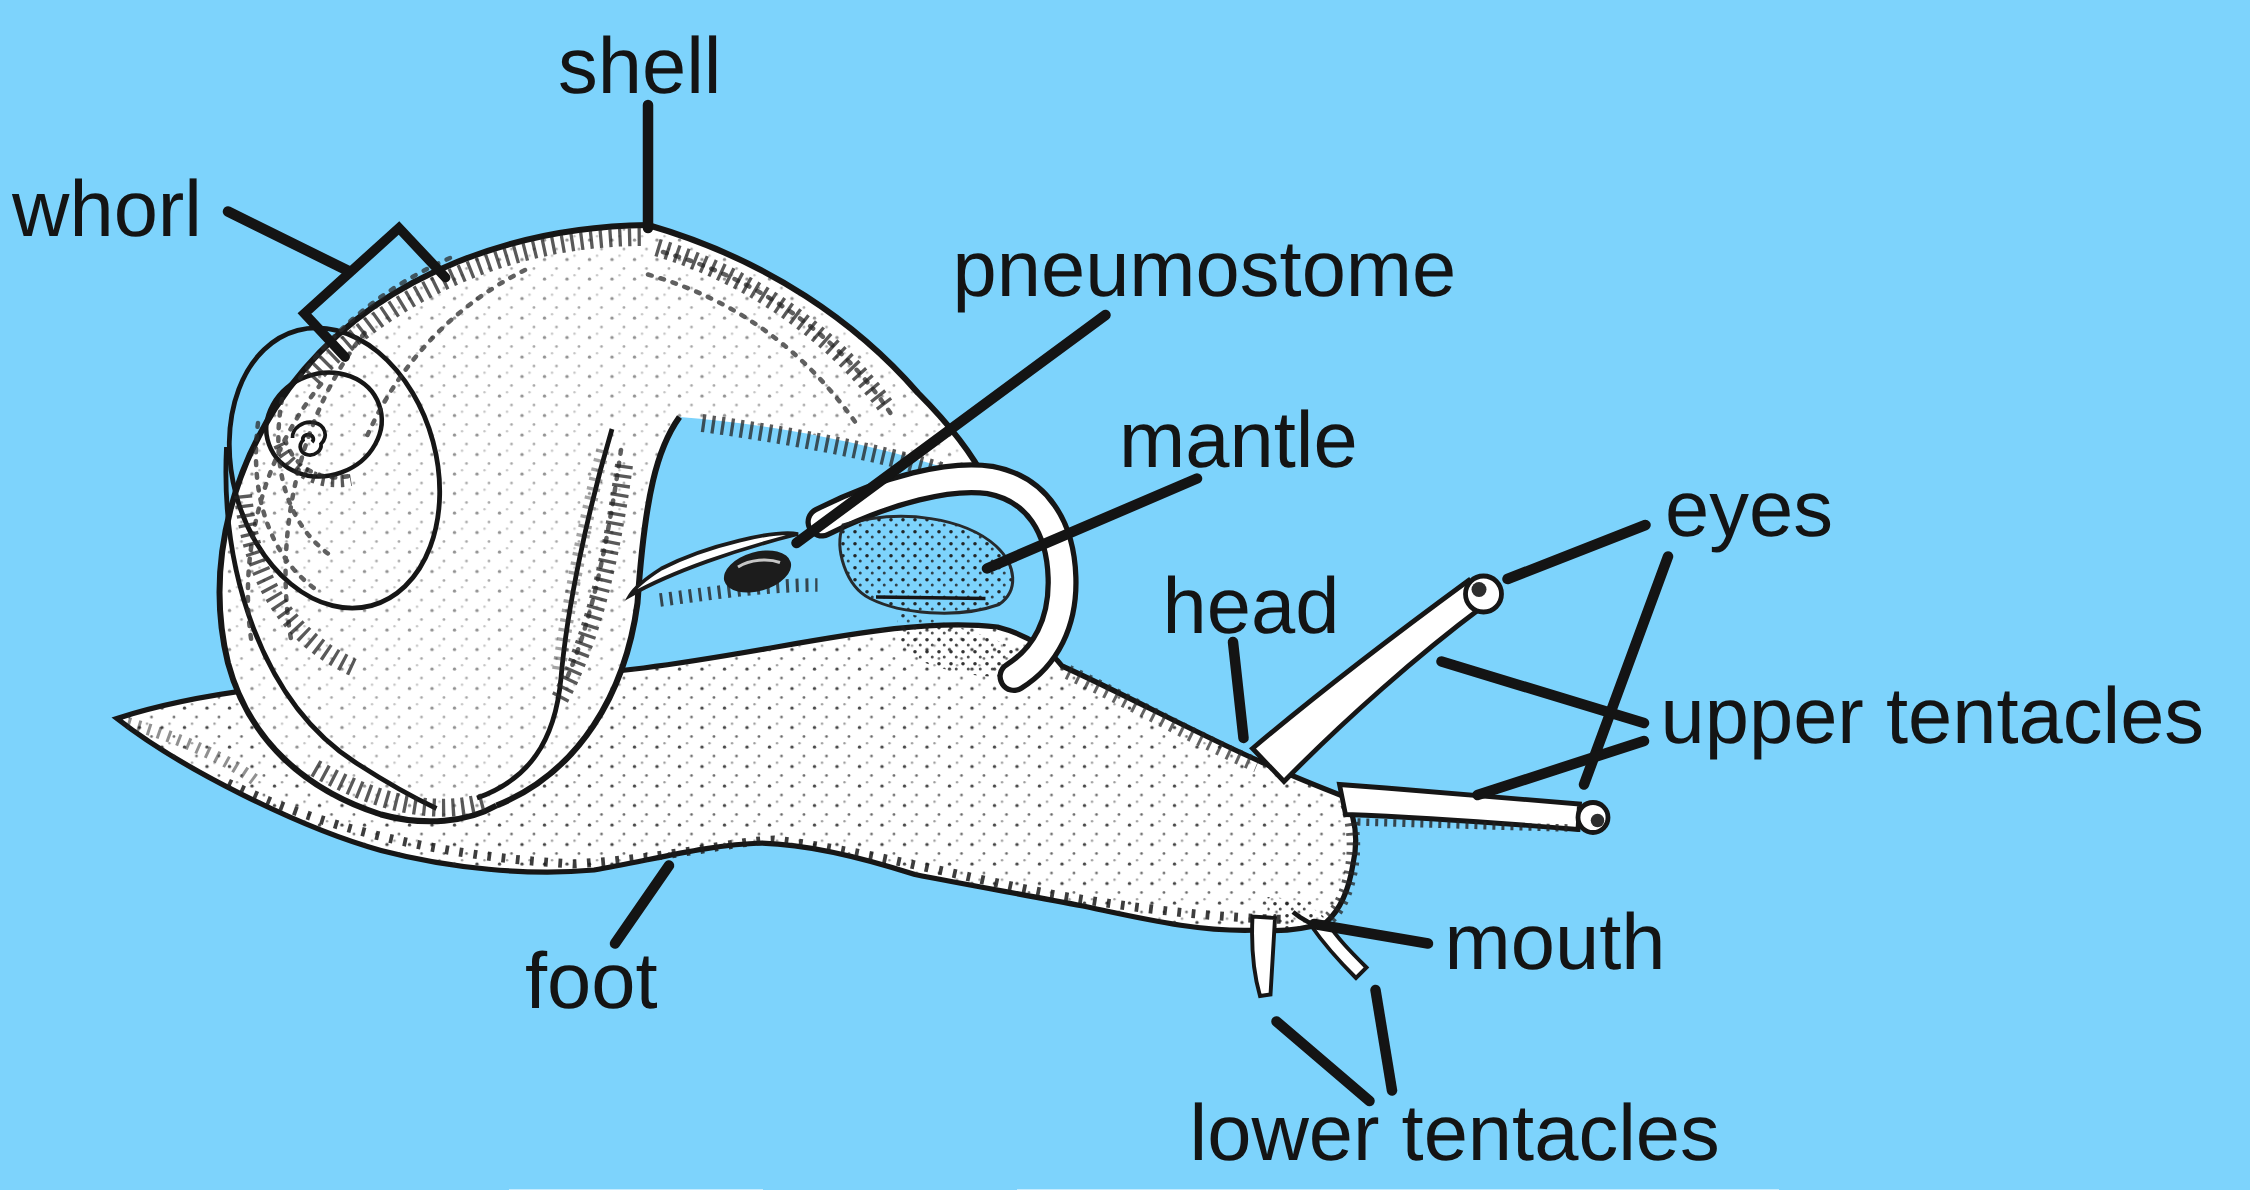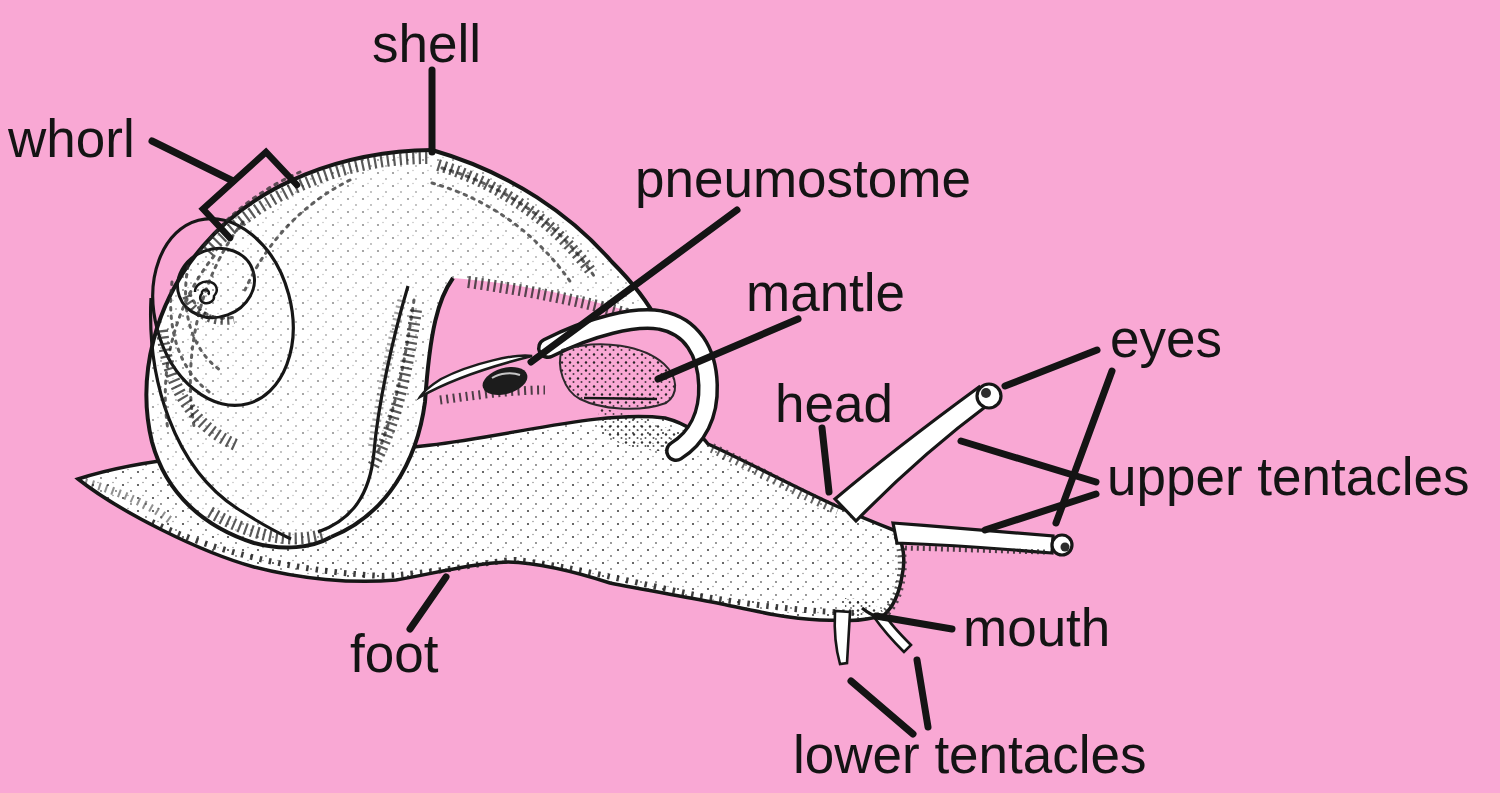--- a/index.html
+++ b/index.html
@@ -1,16 +1,16 @@
 <!DOCTYPE html>
 <html><head>
 <meta charset="utf-8">
 <style>
   html,body{margin:0;padding:0;background:#fff;}
-  .stage{position:relative;width:1500px;height:793px;background:#f9a8d4;overflow:hidden;}
+  .stage{position:relative;width:1500px;height:793px;background:#7dd3fc;overflow:hidden;}
   .stage svg{position:absolute;left:0;top:0;}
   .lbl{font-family:"Liberation Sans","DejaVu Sans",sans-serif;font-size:53px;fill:#141414;}
 </style>
 </head>
 <body>
 
 <div class="stage">
 <svg width="1500" height="793" viewBox="0 0 1500 793" xmlns="http://www.w3.org/2000/svg">
   <defs>
     <pattern id="stip" width="8" height="8" patternUnits="userSpaceOnUse">

